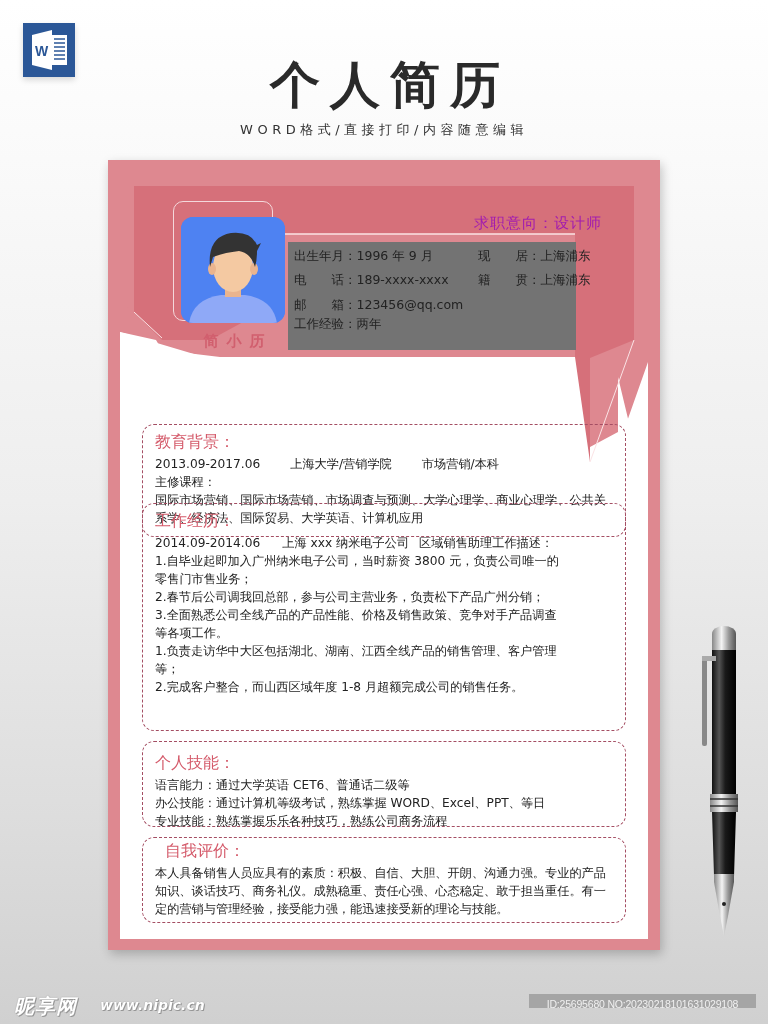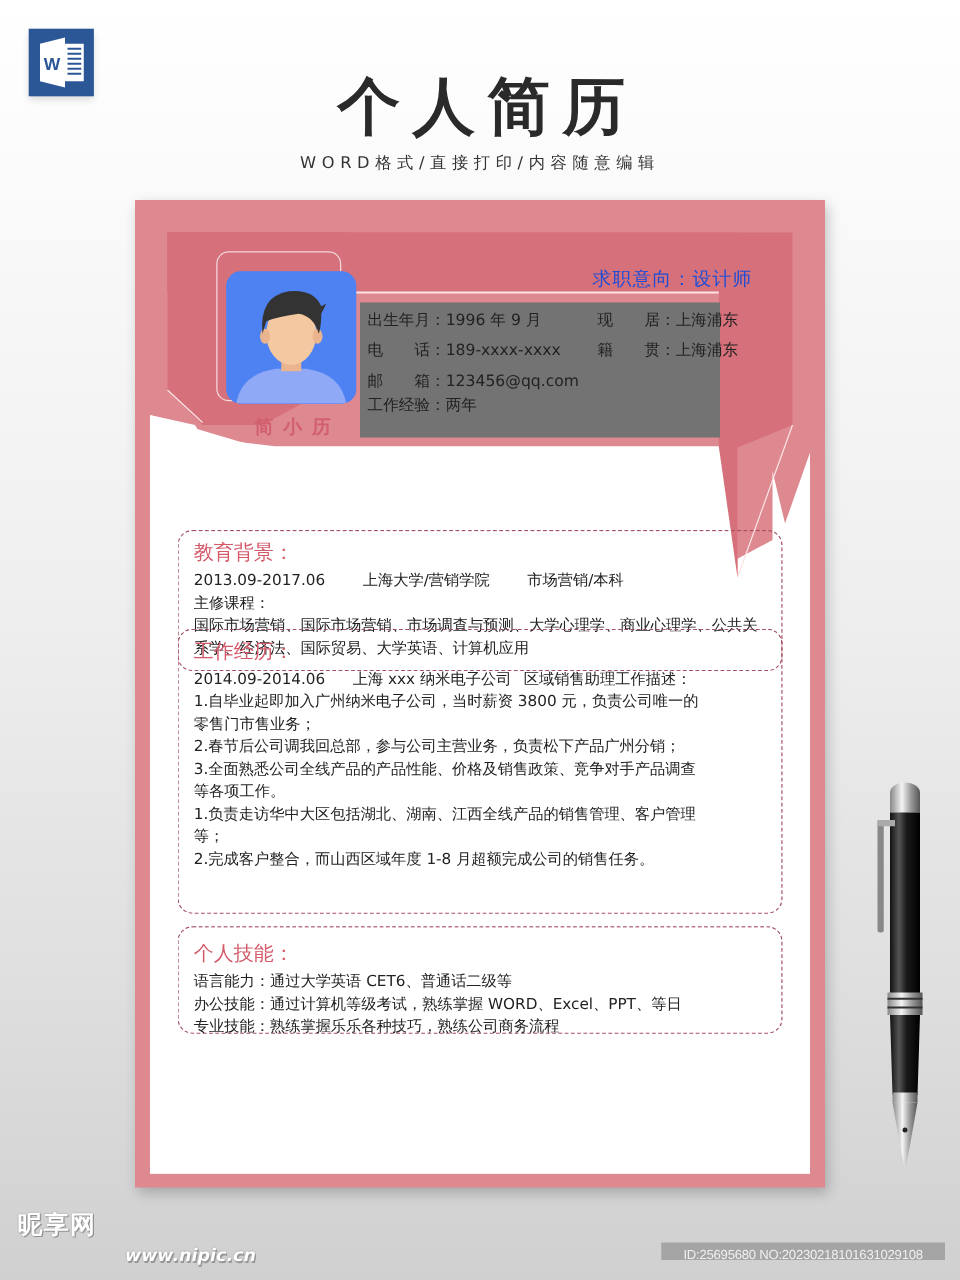--- a/index.html
+++ b/index.html
@@ -12,38 +12,38 @@
     }
     .word-icon { position: absolute; left: 23px; top: 23px; width: 52px; height: 54px; background: #2b5797; box-shadow: 0 3px 6px rgba(0,0,0,0.15); }
     .word-icon svg { display: block; }
     .main-title { position: absolute; left: 0; width: 768px; top: 52px; text-align: center; font-size: 50px; font-weight: bold; letter-spacing: 10px; color: #2a2a2a; padding-left: 12px; }
     .subtitle { position: absolute; left: 0; width: 768px; top: 121px; text-align: center; font-size: 13px; letter-spacing: 4.5px; color: #333; }
 
     .sheet { position: absolute; left: 108px; top: 160px; width: 552px; height: 790px; background: #de8890; box-shadow: 2px 4px 10px rgba(0,0,0,0.22); }
     .sheet-inner { position: absolute; left: 12px; top: 12px; width: 528px; height: 767px; background: #ffffff; overflow: hidden; }
     .deco { position: absolute; left: 0; top: 0; }
 
-    .job-target { position: absolute; right: 46px; top: 42px; color: #1d4ed8; font-size: 15px; letter-spacing: 1px; text-align: right; }
+    .job-target { position: absolute; right: 46px; top: 42px; color: #a21caf; font-size: 15px; letter-spacing: 1px; text-align: right; }
     .avatar-frame { position: absolute; left: 53px; top: 29px; width: 100px; height: 120px; border: 1.5px solid #f4d8db; border-radius: 10px; }
     .avatar { position: absolute; left: 61px; top: 45px; width: 104px; height: 106px; background: #4e82f2; border-radius: 12px; overflow: hidden; }
     .name { position: absolute; left: 64px; top: 160px; width: 100px; text-align: center; font-size: 15px; font-weight: bold; color: #d15f6e; letter-spacing: 8px; padding-left: 8px; }
 
     .info-card { position: absolute; left: 168px; top: 70px; width: 288px; height: 108px; background: #737373; font-size: 12.5px; color: #222; }
     .info-row { position: absolute; left: 6px; height: 18px; white-space: nowrap; }
     .info-label { display: inline-block; }
     .info-value { display: inline-block; }
     .info-right { position: absolute; left: 184px; white-space: nowrap; }
 
     .section { position: absolute; left: 22px; width: 484px; border: 1.6px dashed #a44e63; border-radius: 12px; padding: 6px 14px 6px 12px; font-size: 12.2px; line-height: 18px; color: #222; }
     .section-title { color: #d45a6a; font-size: 16px; line-height: 22px; margin-bottom: 2px; }
     .line { white-space: nowrap; }
     .wrap { white-space: normal; }
     .gap { display: inline-block; }
 
-    .watermark-logo { position: absolute; left: 14px; top: 966px; font-size: 20px; font-weight: bold; color: #ffffff; letter-spacing: 1px; text-shadow: 0 0 1px #777, 1px 1px 0 #999; }
+    .watermark-logo { position: absolute; left: 14px; top: 993px; font-size: 20px; font-weight: bold; font-style: italic; color: #ffffff; letter-spacing: 1px; text-shadow: 0 0 1px #777, 1px 1px 0 #999; }
     .watermark-url { position: absolute; left: 68px; top: 997px; font-size: 14px; font-style: italic; font-weight: bold; color: #ffffff; text-shadow: 0 0 1px #777, 1px 1px 0 #999; }
     .watermark-id { position: absolute; left: 529px; top: 994px; width: 227px; height: 14px; background: #a5a5a5; color: #f0f0f0; font-size: 10.5px; line-height: 20px; text-align: center; font-family: "Liberation Sans", sans-serif; letter-spacing: -0.2px; }
     .pen { position: absolute; left: 694px; top: 616px; }
   </style>
 </head>
 <body>
 
 <div class="word-icon">
   <svg width="52" height="54" viewBox="0 0 52 54">
     <rect x="0" y="0" width="52" height="54" fill="#2b5797"></rect>
@@ -140,20 +140,24 @@
       <div class="line">2.完成客户整合，而山西区域年度 1-8 月超额完成公司的销售任务。</div>
     </div>
 
     <div class="section" style="top:569px; height:86px; padding-top:10px;">
       <div class="section-title">个人技能：</div>
       <div class="line">语言能力：通过大学英语 CET6、普通话二级等</div>
       <div class="line">办公技能：通过计算机等级考试，熟练掌握 WORD、Excel、PPT、等日</div>
       <div class="line">专业技能：熟练掌握乐乐各种技巧，熟练公司商务流程</div>
     </div>
 
+    <div class="section" style="top:665px; height:86px; padding-top:2px;">
+      <div class="section-title" style="padding-left:10px">自我评价：</div>
+      <div class="wrap">本人具备销售人员应具有的素质：积极、自信、大胆、开朗、沟通力强。专业的产品知识、谈话技巧、商务礼仪。成熟稳重、责任心强、心态稳定、敢于担当重任。有一定的营销与管理经验，接受能力强，能迅速接受新的理论与技能。</div>
+    </div>
   </div>
 </div>
 
 <div class="pen">
   <svg width="60" height="330" viewBox="0 0 60 330">
     <defs>
       <linearGradient id="barrel" x1="0" x2="1" y1="0" y2="0">
         <stop offset="0" stop-color="#111"></stop>
           <stop offset="0.3" stop-color="#555"></stop>
           <stop offset="0.55" stop-color="#1a1a1a"></stop>

